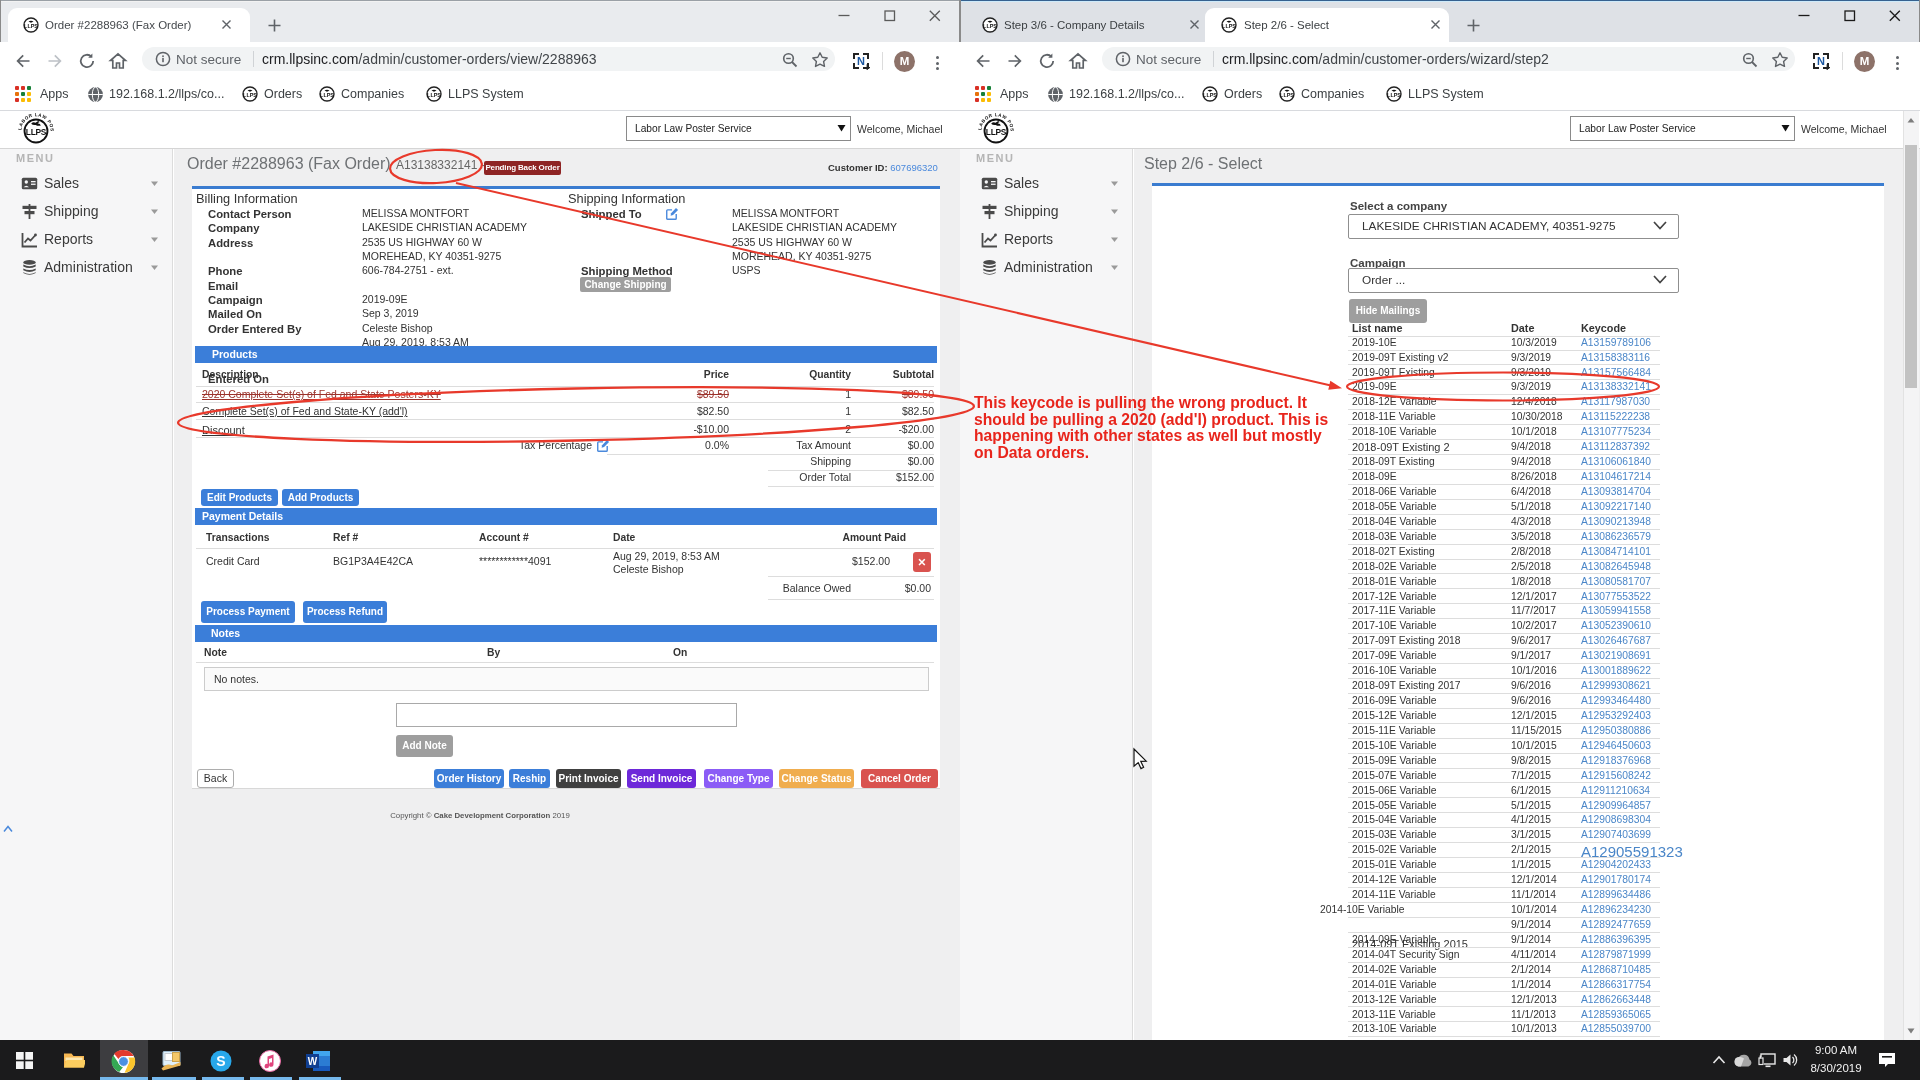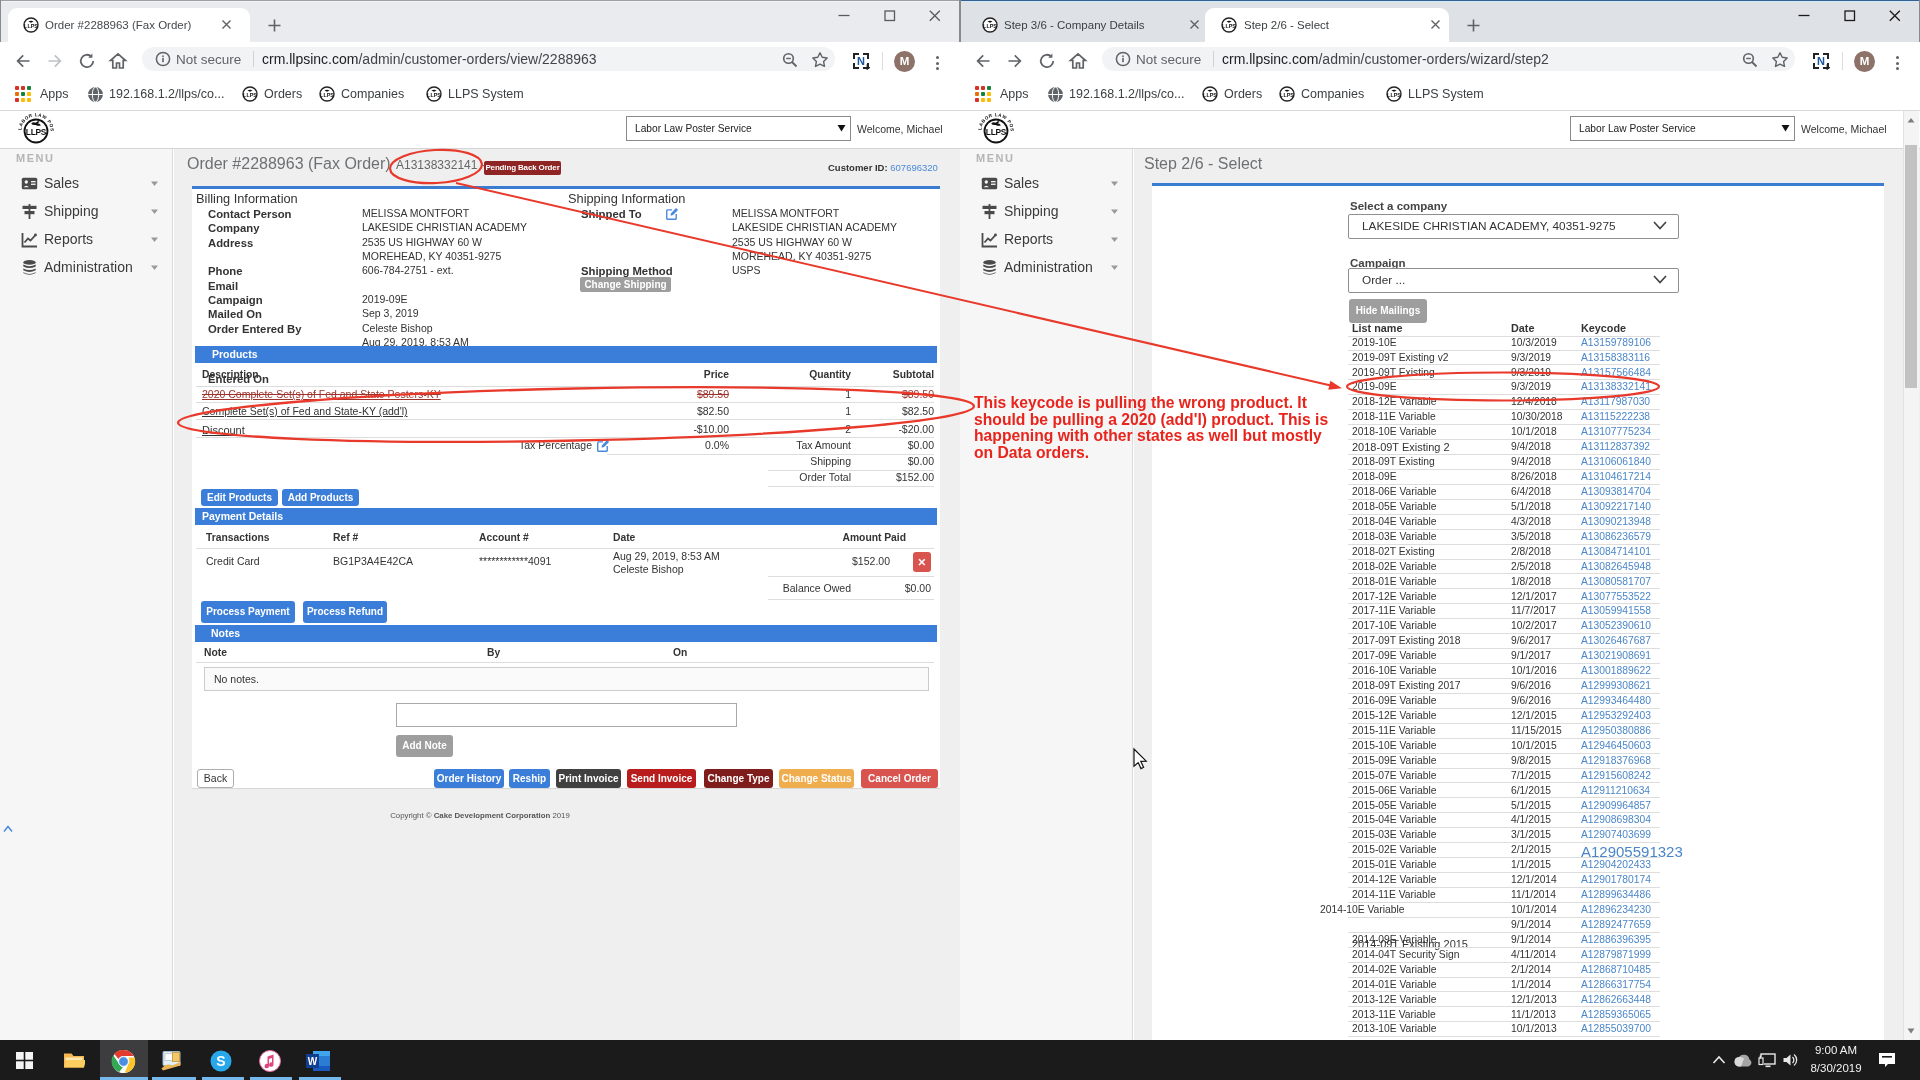--- a/index.html
+++ b/index.html
@@ -268,22 +268,22 @@
 <div style="position:absolute;left:487px;top:647px;font-size:10.3px;color:#333;white-space:nowrap;line-height:1.1;font-weight:bold;">By</div>
 <div style="position:absolute;left:673px;top:647px;font-size:10.3px;color:#333;white-space:nowrap;line-height:1.1;font-weight:bold;">On</div>
 <div style="position:absolute;left:196px;top:662px;width:738px;height:1px;background:#ddd;"></div>
 <div style="position:absolute;left:204px;top:667px;width:725px;height:24px;background:#fafafa;border:1px solid #ccc;font-size:10.5px;color:#333;line-height:22px;padding-left:9px;">No notes.</div>
 <div style="position:absolute;left:396px;top:703px;width:341px;height:24px;background:#fff;border:1px solid #a9a9a9;"></div>
 <div class="btn gray" style="left:396px;top:735px;width:57px;height:22px;">Add Note</div>
 <div style="position:absolute;left:197px;top:769px;width:37px;height:19px;background:#fff;border:1px solid #adadad;border-radius:3px;color:#333;font-size:10.5px;text-align:center;line-height:17px;">Back</div>
 <div class="btn" style="left:434px;top:769px;width:70px;height:19px;background:#3b7ed9;">Order History</div>
 <div class="btn" style="left:509px;top:769px;width:41px;height:19px;background:#3b7ed9;">Reship</div>
 <div class="btn" style="left:556px;top:769px;width:65px;height:19px;background:#404040;">Print Invoice</div>
-<div class="btn" style="left:627px;top:769px;width:69px;height:19px;background:#b91c1c;">Send Invoice</div>
-<div class="btn" style="left:704px;top:769px;width:69px;height:19px;background:#7f1d1d;">Change Type</div>
+<div class="btn" style="left:627px;top:769px;width:69px;height:19px;background:#6d28d9;">Send Invoice</div>
+<div class="btn" style="left:704px;top:769px;width:69px;height:19px;background:#8b5cf6;">Change Type</div>
 <div class="btn" style="left:779px;top:769px;width:75px;height:19px;background:#f0ad4e;">Change Status</div>
 <div class="btn" style="left:861px;top:769px;width:77px;height:19px;background:#d9534f;">Cancel Order</div>
 <div style="position:absolute;left:160px;top:811px;width:640px;height:14px;text-align:center;font-size:7.8px;color:#555;">Copyright © <b>Cake Development Corporation</b> 2019</div>
 <svg style="position:absolute;left:3px;top:825px;" width="10" height="8" viewBox="0 0 10 8">
     <path d="M1 6.5 L5 1.5 L9 6.5" fill="none" stroke="#4a89dc" stroke-width="1.5"></path>
   </svg>
 <div style="position:absolute;left:960px;top:0px;width:960px;height:1px;background:#36618f;"></div>
 <div style="position:absolute;left:960px;top:1px;width:960px;height:1px;background:#cdeafa;"></div>
 <div style="position:absolute;left:960px;top:2px;width:960px;height:40px;background:#dee1e6;"></div>
 <div style="position:absolute;left:960px;top:0px;width:1px;height:1040px;background:#8a8a8a;"></div>

